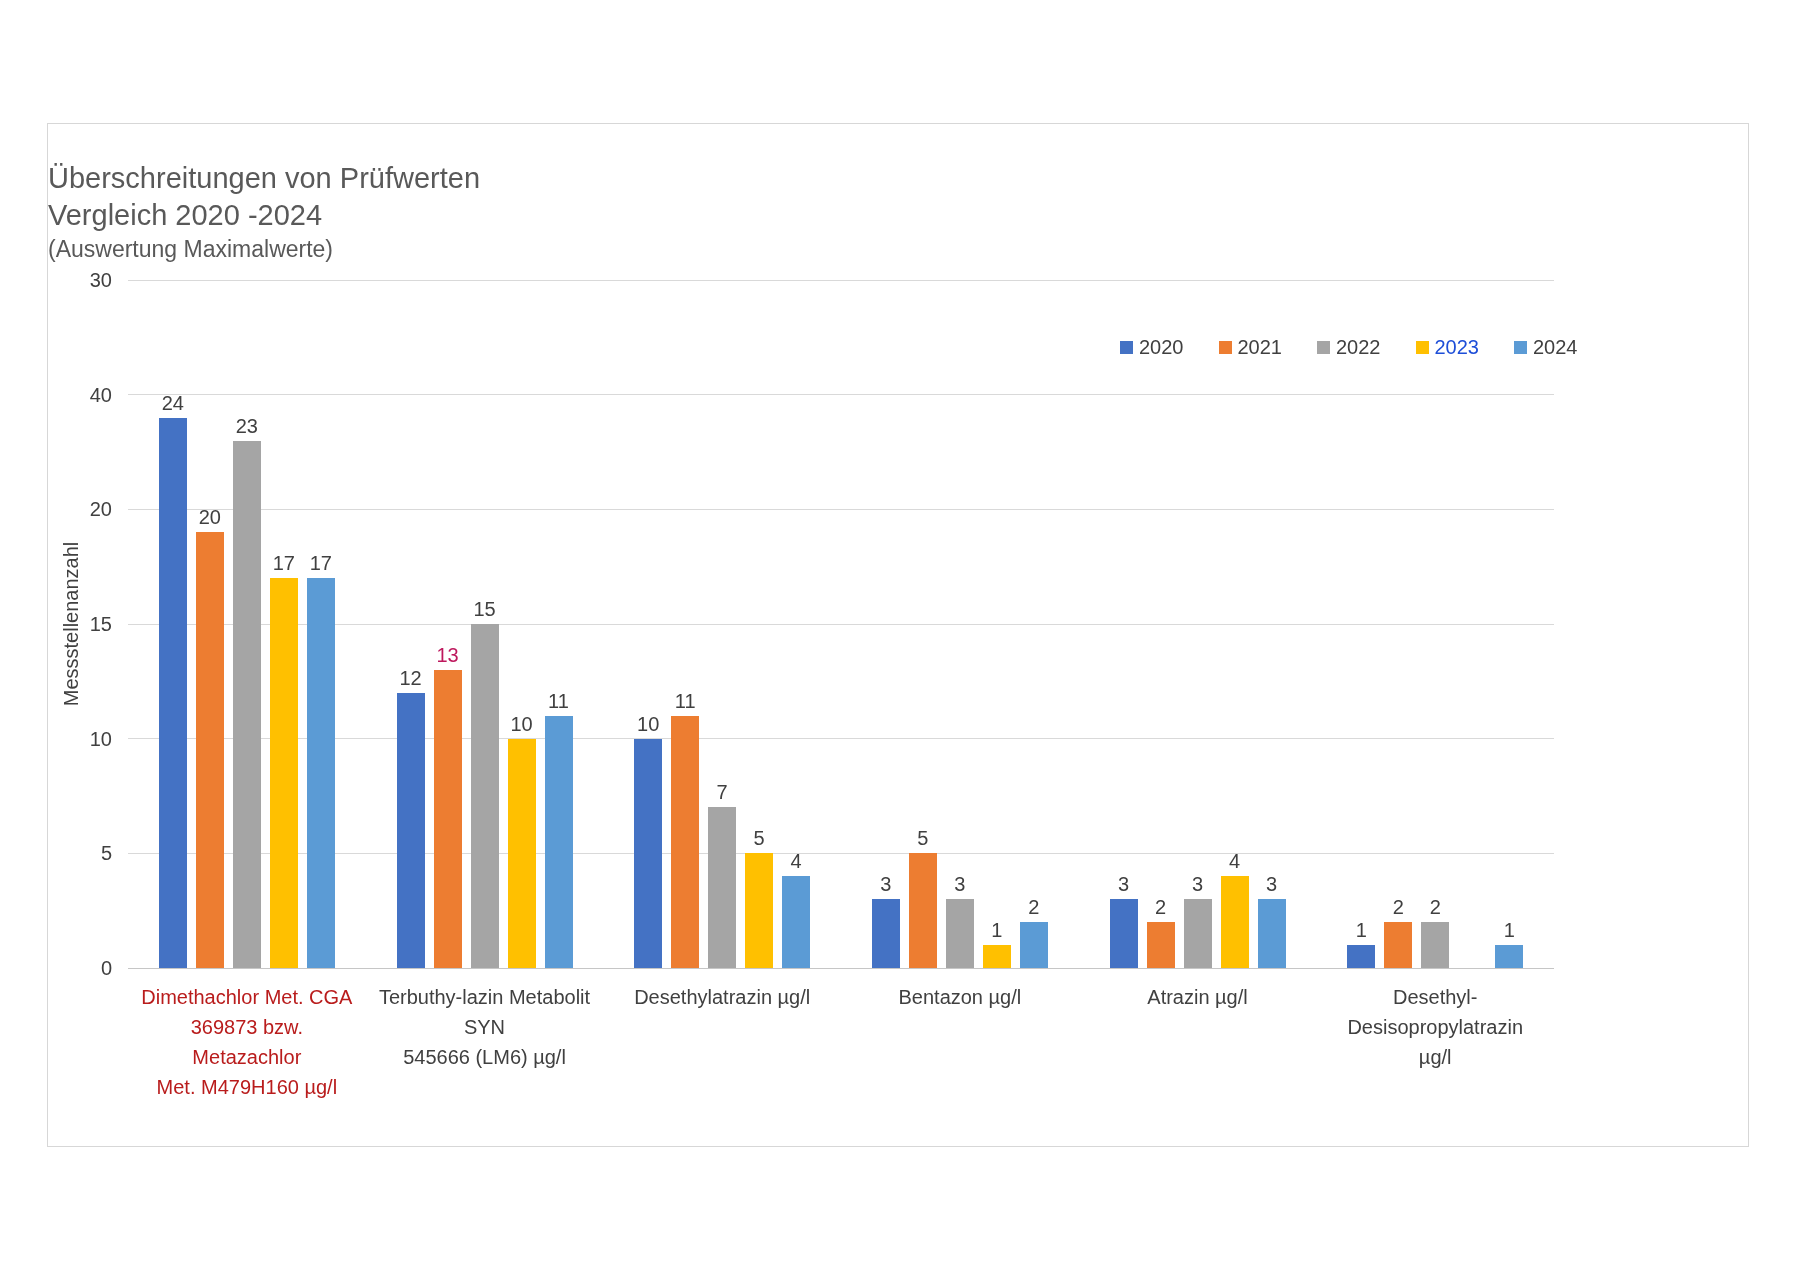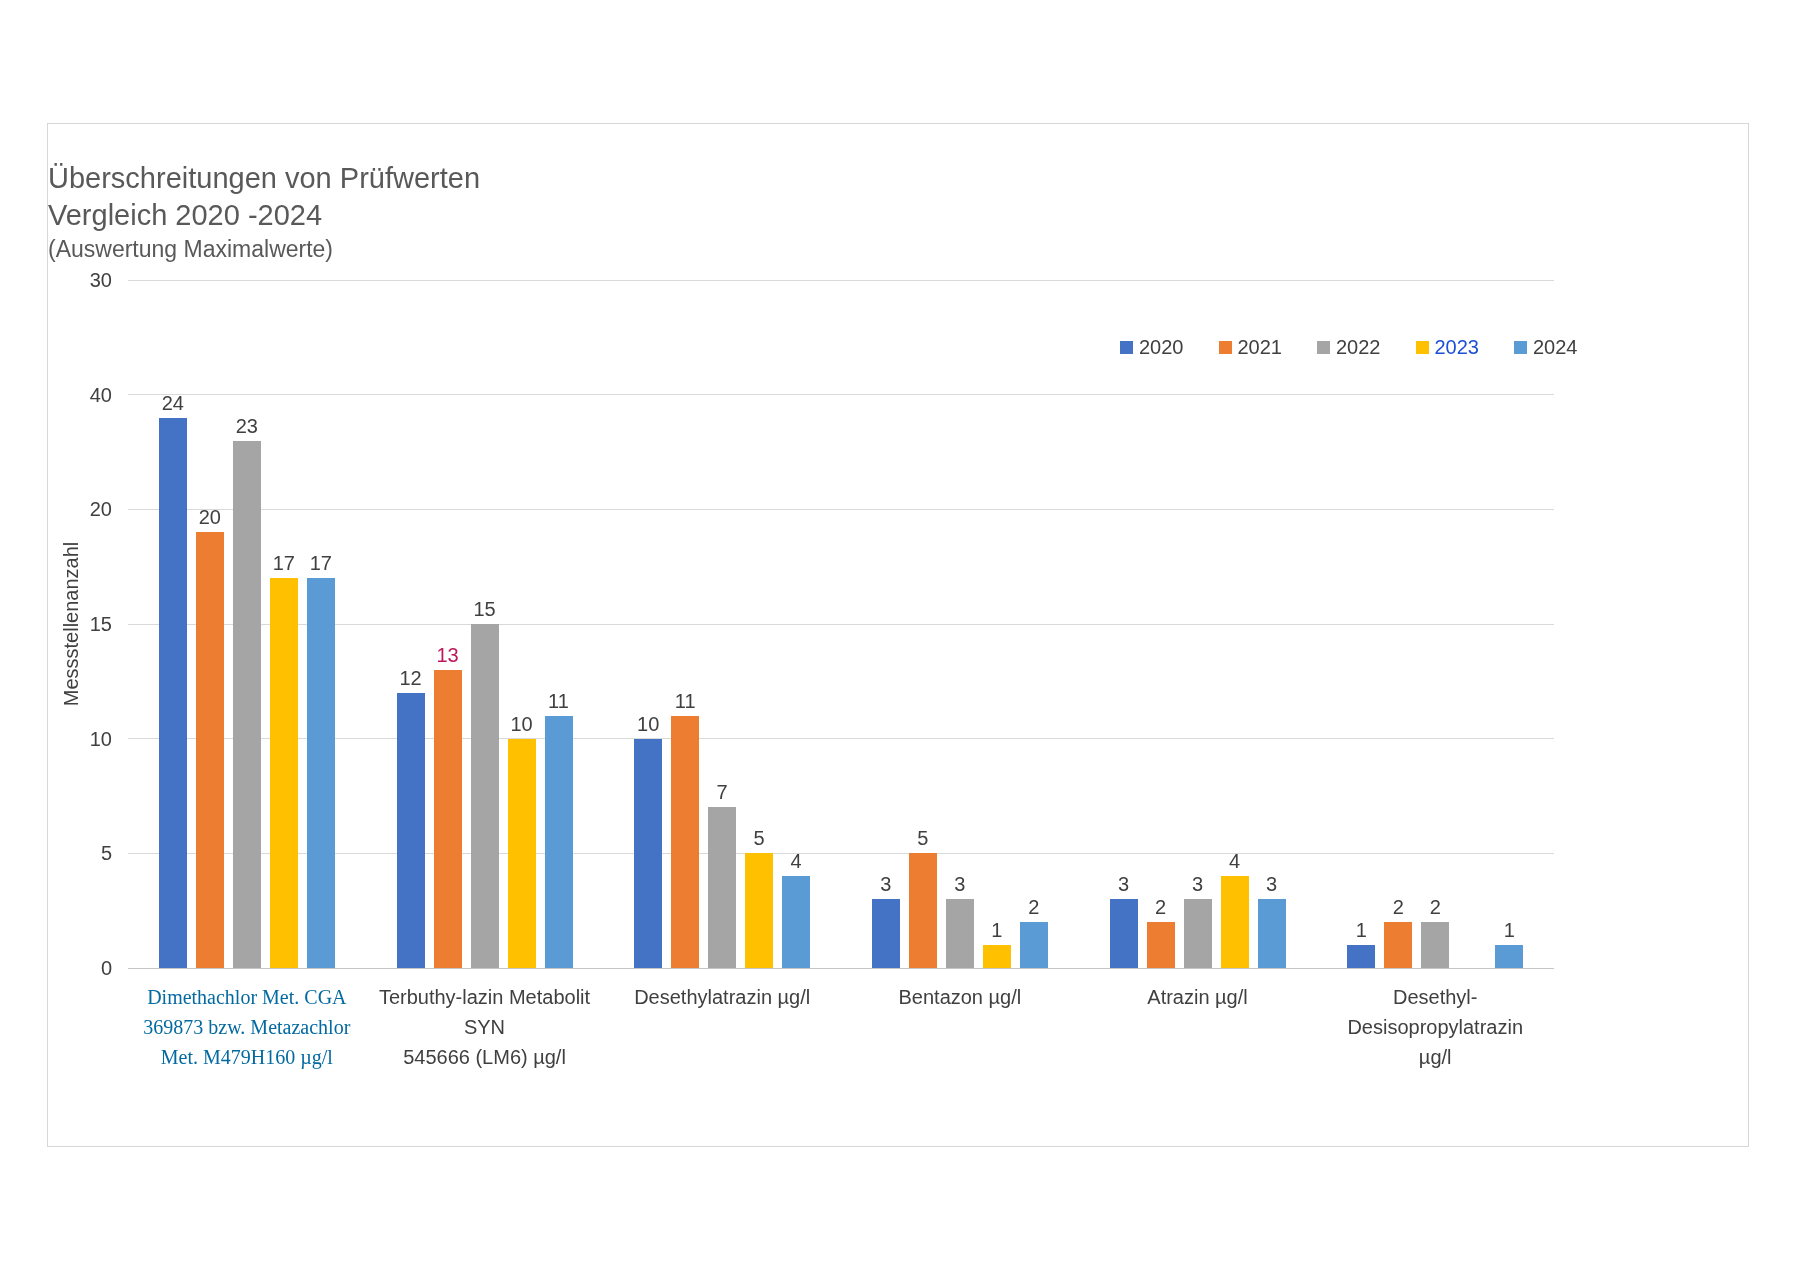--- a/index.html
+++ b/index.html
@@ -339,21 +339,21 @@
         <div class="y-tick-label" style="left: 4px; top: 833px;">0</div>
         <div class="y-tick-label" style="left: 4px; top: 718.333px;">5</div>
         <div class="y-tick-label" style="left: 4px; top: 603.667px;">10</div>
         <div class="y-tick-label" style="left: 4px; top: 489px;">15</div>
         <div class="y-tick-label" style="left: 4px; top: 374.333px;">20</div>
         <div class="y-tick-label" style="left: 4px; top: 259.667px;">40</div>
         <div class="y-tick-label" style="left: 4px; top: 145px;">30</div>
       </div>
 
     <div class="cat-labels-row">
-        <div class="category-label" style="color: #0369a1; font-family: Liberation Serif, serif;">Dimethachlor Met. CGA<br>369873 bzw. Metazachlor<br>Met. M479H160 µg/l</div>
+        <div class="category-label" style="color: #b91c1c;">Dimethachlor Met. CGA<br>369873 bzw. Metazachlor<br>Met. M479H160 µg/l</div>
         <div class="category-label" style="color: rgb(64, 64, 64);">Terbuthy-lazin Metabolit SYN<br>545666 (LM6) µg/l</div>
         <div class="category-label" style="color: rgb(64, 64, 64);">Desethylatrazin µg/l</div>
         <div class="category-label" style="color: rgb(64, 64, 64);">Bentazon µg/l</div>
         <div class="category-label" style="color: rgb(64, 64, 64);">Atrazin µg/l</div>
         <div class="category-label" style="color: rgb(64, 64, 64);">Desethyl-Desisopropylatrazin<br>µg/l</div>
       </div>
 
   </div>
 </div>
 

